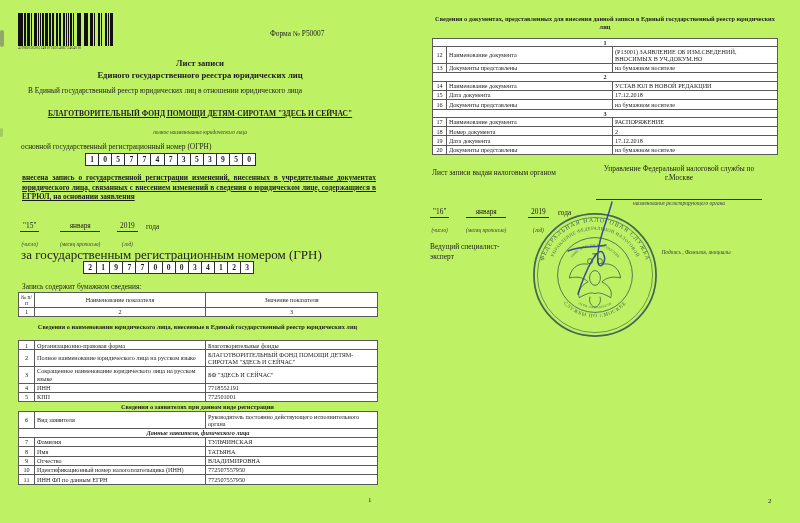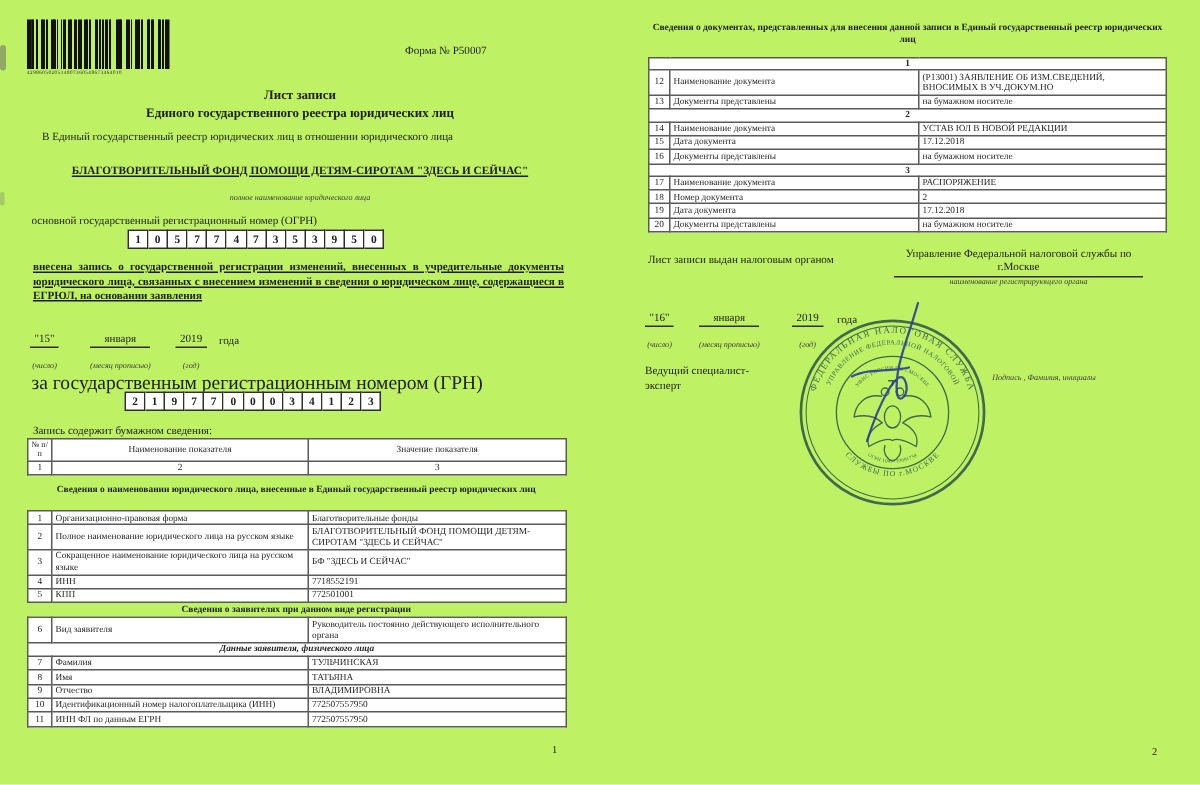--- a/index.html
+++ b/index.html
@@ -79,21 +79,21 @@
         <span class="dcell">4</span>
         <span class="dcell">7</span>
         <span class="dcell">3</span>
         <span class="dcell">5</span>
         <span class="dcell">3</span>
         <span class="dcell">9</span>
         <span class="dcell">5</span>
         <span class="dcell">0</span>
       </div>
 
-    <p class="abs jus emph" style="left:22px;top:173px;width:354px;margin:0;font-size:7.4px;line-height:9.6px;">внесена запись о государственной регистрации изменений, внесенных в учредительные документы юридического лица, связанных с внесением изменений в сведения о юридическом лице, содержащиеся в ЕГРЮЛ, на основании заявления</p>
+    <p class="abs jus emph" style="left:22px;top:173px;width:354px;margin:0;font-size:7.4px;line-height:9.6px;">внесена запись о государственной регистрации изменений, внесенных в учредительные документах юридического лица, связанных с внесением изменений в сведения о юридическом лице, содержащиеся в ЕГРЮЛ, на основании заявления</p>
 
     <div class="dcol" style="left:20px;top:221px;">
       <span class="dval">"15"</span>
       <span class="cap">(число)</span>
     </div>
     <div class="dcol" style="left:60px;top:221px;">
       <span class="dval">января</span>
       <span class="cap">(месяц прописью)</span>
     </div>
     <div class="dcol" style="left:117px;top:221px;">
@@ -294,21 +294,21 @@
             <td class="c-n">20</td>
             <td class="c-label">Документы представлены</td>
             <td class="c-value">на бумажном носителе</td>
           </tr>
         </tbody>
     </table>
 
     <div class="abs" style="left:32px;top:168px;width:170px;font-size:7.4px;">Лист записи выдан налоговым органом</div>
 
     <div class="abs center" style="left:196px;top:164px;width:166px;">
-      <div class="fld-line" style="font-size:7.4px;line-height:9.3px;padding-bottom:1px;">Управление Федеральной налоговой службы по г.Москве</div>
+      <div class="fld-line" style="font-size:7.4px;line-height:9.3px;padding-bottom:16px;">Управление Федеральной налоговой службы по г.Москве</div>
       <div class="cap">наименование регистрирующего органа</div>
     </div>
 
     <div class="dcol" style="left:30px;top:207px;">
       <span class="dval">"16"</span>
       <span class="cap">(число)</span>
     </div>
     <div class="dcol" style="left:66px;top:207px;">
       <span class="dval">января</span>
       <span class="cap">(месяц прописью)</span>

